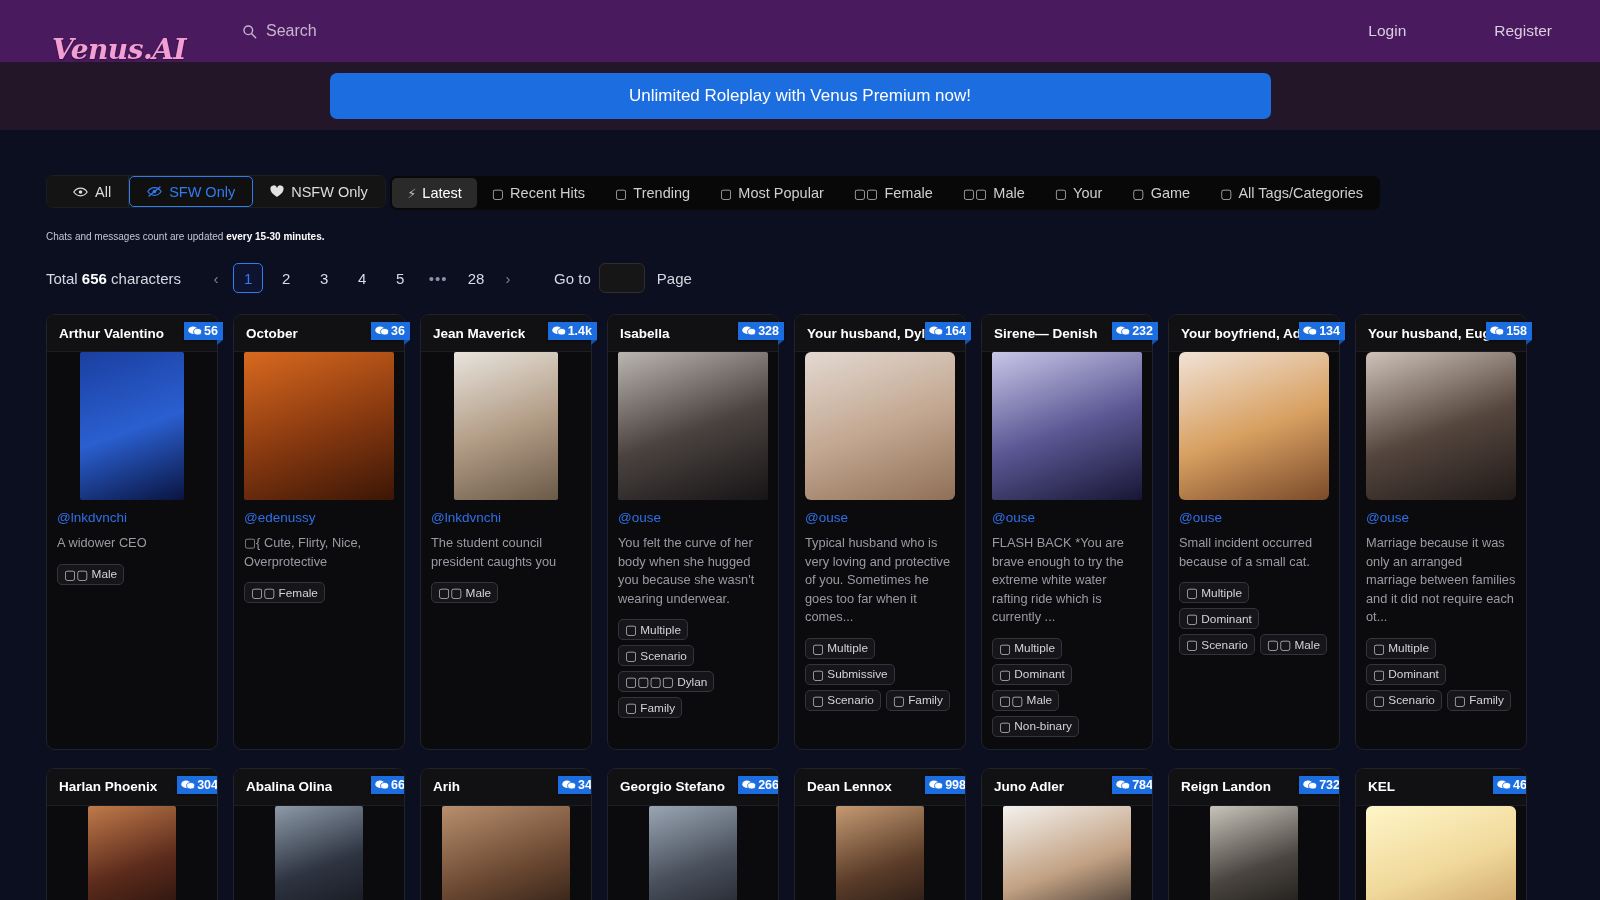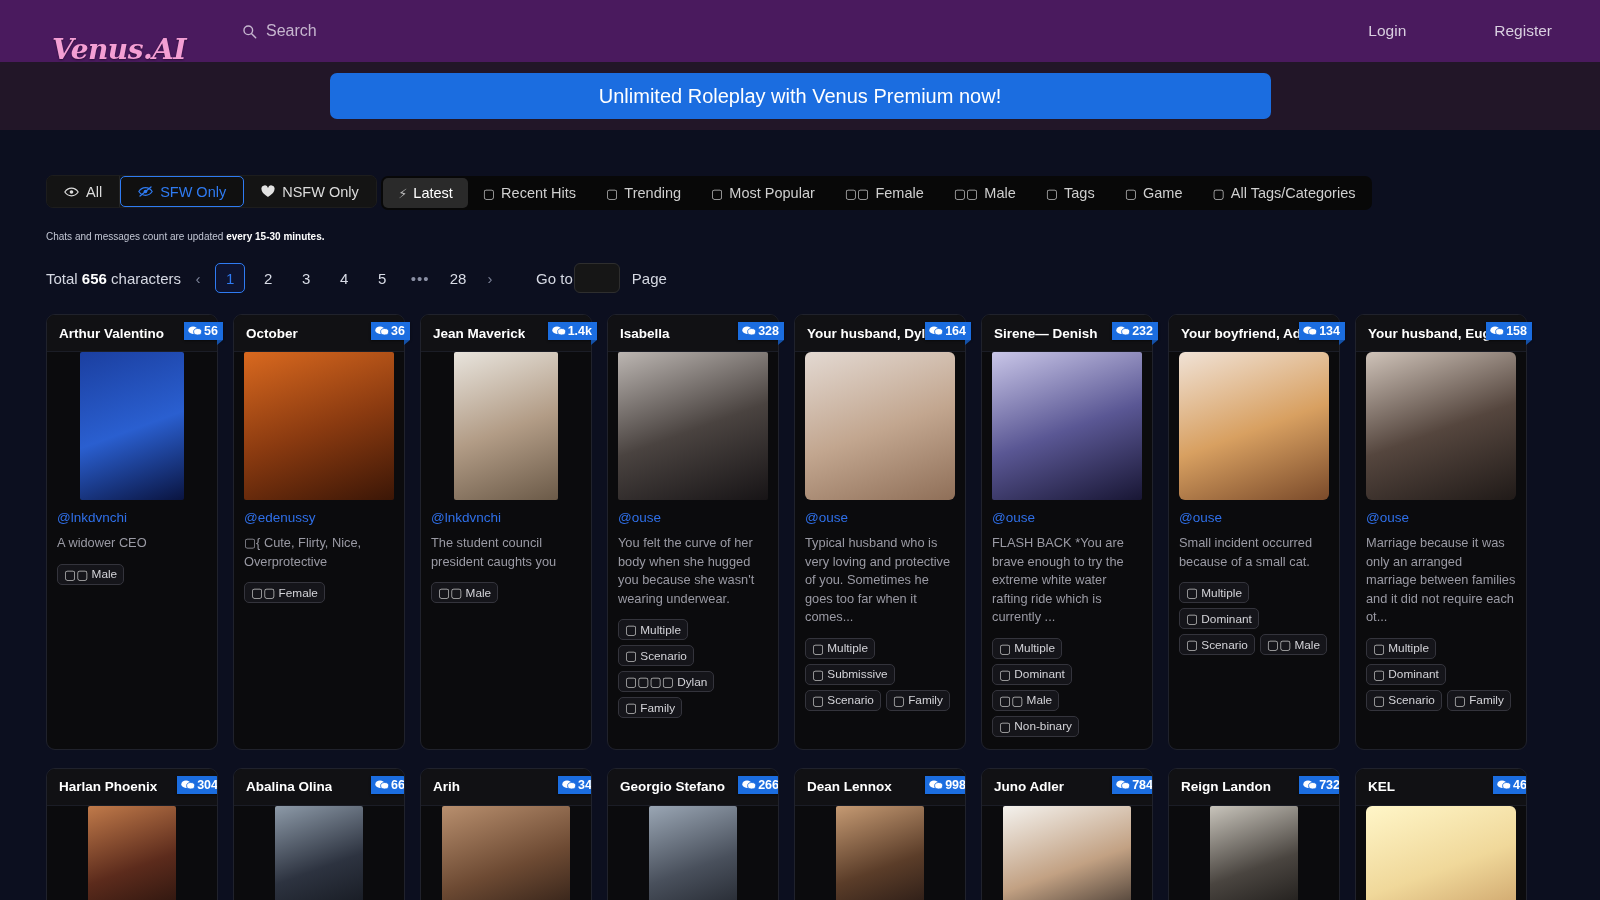--- a/index.html
+++ b/index.html
@@ -59,36 +59,37 @@
     display: flex;
     align-items: center;
     justify-content: center;
   }
   .promo {
     width: 941px;
     height: 46px;
     background: #1b6de0;
     border-radius: 7px;
     color: #fff;
-    font-size: 20px;
+    font-size: 17px;
     display: flex;
     align-items: center;
     justify-content: center;
     cursor: pointer;
   }
 
   
   .content { padding: 26px 46px 0 46px; }
 
   .seg-group {
     display: inline-flex;
     background: #141414;
     border-radius: 7px;
     overflow: hidden;
     border: 1px solid #1d1d1d;
+    padding-left: 9px;
   }
   .seg {
     padding: 0 17px;
     height: 31px;
     display: flex;
     align-items: center;
     gap: 7px;
     font-size: 14.5px;
     color: #dcdcdc;
     background: #141414;
@@ -138,21 +139,21 @@
   }
   .notice b { color: #ffffff; font-weight: bold; }
 
   .pager {
     margin-top: 21px;
     display: flex;
     align-items: center;
     font-size: 15px;
     color: #d5d8e2;
   }
-  .pager .total { margin-right: 4px; text-align: right; }
+  .pager .total { margin-right: 22px; text-align: right; }
   .pager .total b { color: #fff; }
   .pg-arrow {
     width: 26px; height: 30px;
     display: flex; align-items: center; justify-content: center;
     color: #7e849a; cursor: pointer; font-size: 15px;
   }
   .pg {
     min-width: 30px; height: 30px;
     display: flex; align-items: center; justify-content: center;
     margin: 0 4px;
@@ -160,21 +161,21 @@
     border-radius: 5px;
     cursor: pointer;
     font-size: 15px;
   }
   .pg.active {
     color: #2f7bf2;
     border: 1px solid #2f7bf2;
     background: #0e1430;
   }
   .pg.dots { color: #8a8fa3; cursor: default; letter-spacing: 1px; }
-  .goto-label { margin-left: 33px; margin-right: 1px; }
+  .goto-label { margin-left: 33px; margin-right: 8px; }
   .goto-input {
     width: 46px; height: 30px;
     background: #161616;
     border: 1px solid #2e2e2e;
     border-radius: 6px;
     outline: none;
     color: #e8e8e8;
     font-size: 14px;
     text-align: center;
     font-family: "Liberation Sans", sans-serif;
@@ -367,21 +368,21 @@
     <div class="tab">
       <span class="tofu">▢▢</span>
       <span>Female</span>
     </div>
     <div class="tab">
       <span class="tofu">▢▢</span>
       <span>Male</span>
     </div>
     <div class="tab">
       <span class="tofu">▢</span>
-      <span>Tags</span>
+      <span>Your</span>
     </div>
     <div class="tab">
       <span class="tofu">▢</span>
       <span>Game</span>
     </div>
     <div class="tab">
       <span class="tofu">▢</span>
       <span>All Tags/Categories</span>
     </div>
   </div>

